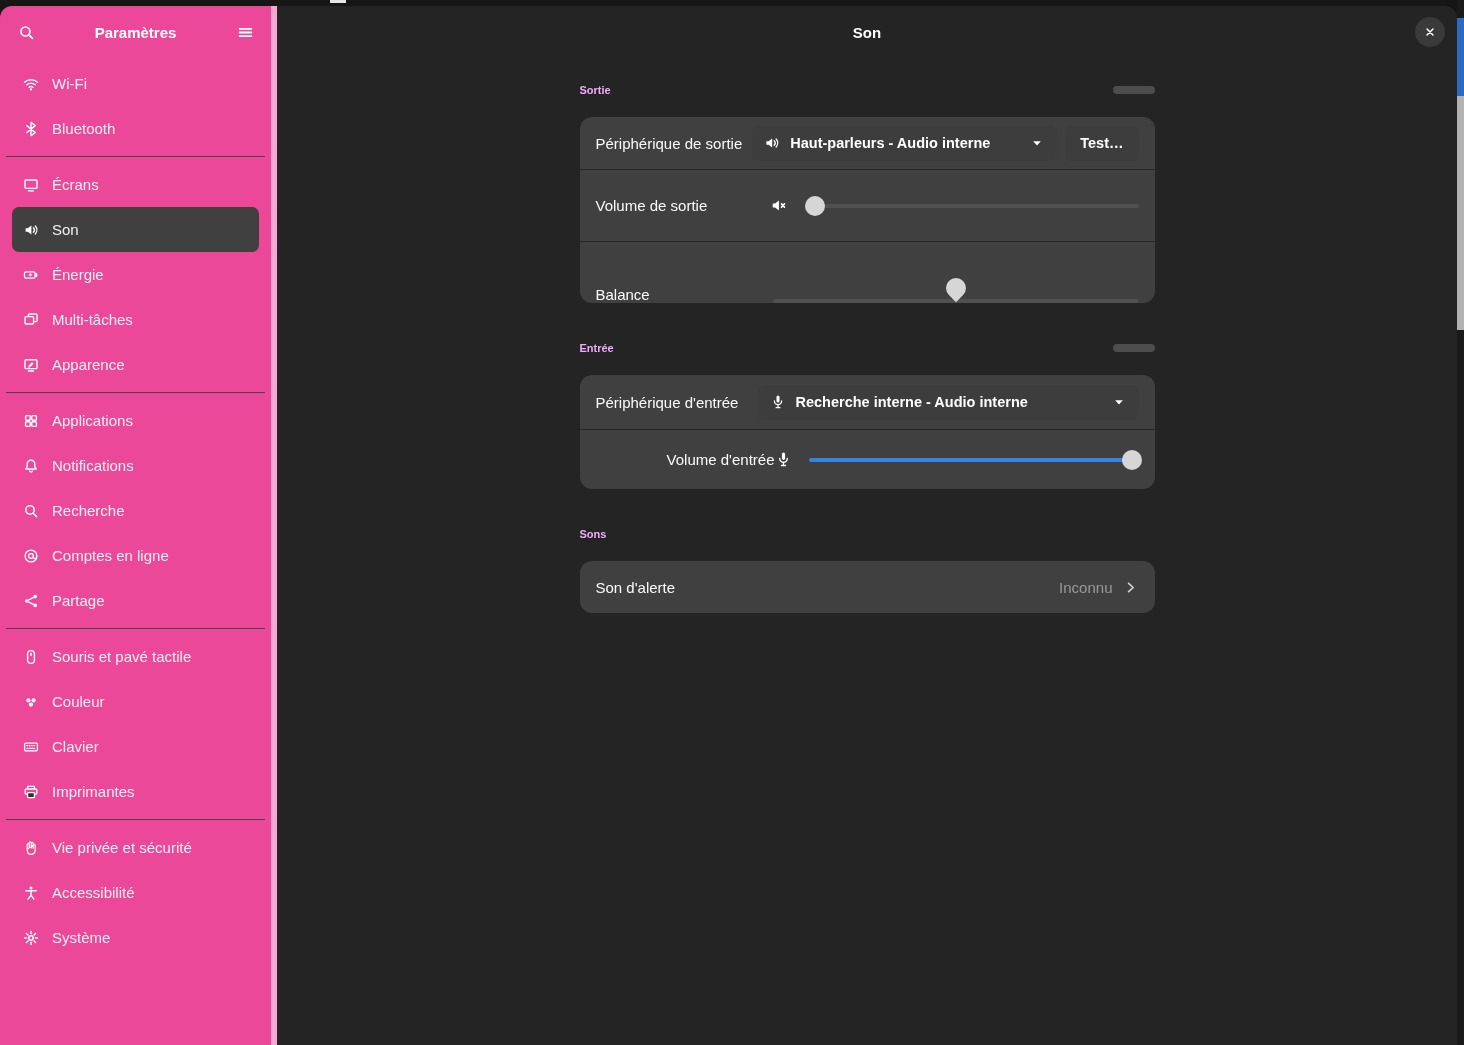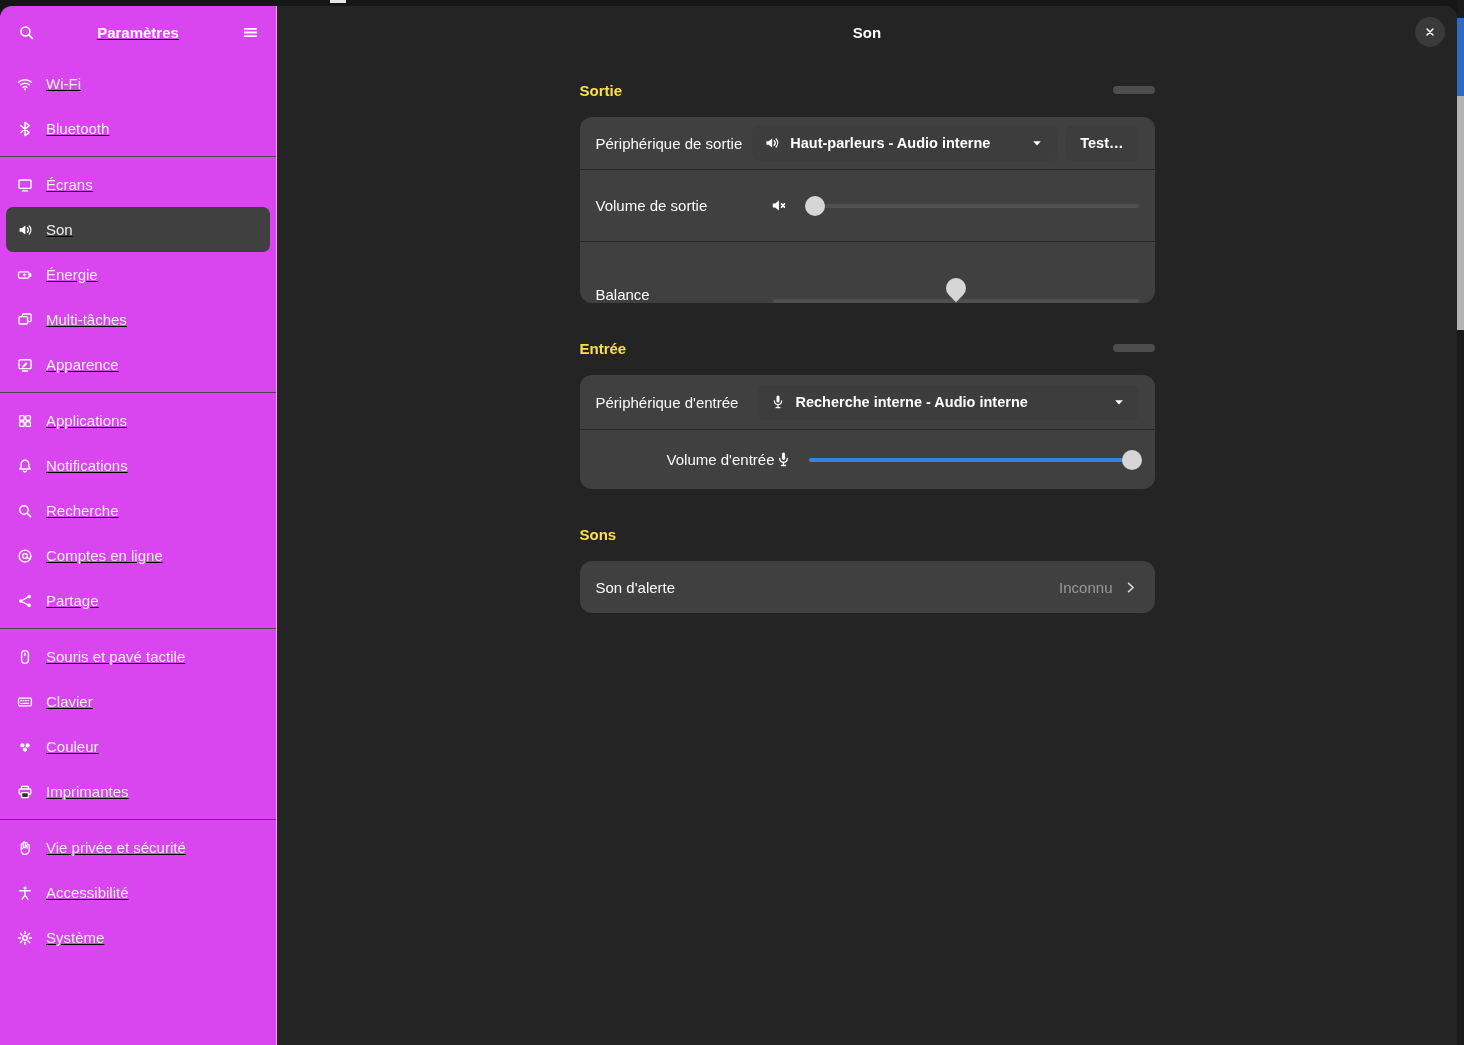--- a/index.html
+++ b/index.html
@@ -9,48 +9,48 @@
   
   .edge-sliver { position:absolute; right:0; top:0; width:7px; height:100%; background:#1a1a1a; }
   .sliver-blue { position:absolute; right:0; top:18px; width:7px; height:78px; background:#2d6bbf; }
   .sliver-light { position:absolute; right:0; top:96px; width:7px; height:234px; background:#b3b3b3; }
   .top-speck { position:absolute; left:330px; top:0; width:16px; height:3px; background:#e6e6e6; }
 
   .window { position:absolute; left:0; top:6px; width:1457px; height:1039px;
             border-radius:12px 12px 0 0; overflow:hidden; display:flex; background:#242424; }
 
   
-  .sidebar { width:277px; flex:none; background:#d946ef; border-right:1px solid #f9a8d4;
-             display:flex; flex-direction:column;text-decoration:underline; }
+  .sidebar { width:277px; flex:none; background:#ec4899; border-right:6px solid #f9a8d4;
+             display:flex; flex-direction:column; }
   .sidebar-header { height:52px; flex:none; display:flex; align-items:center; padding:0 9px; }
   .icon-btn { width:34px; height:34px; border-radius:7px; display:flex; align-items:center;
               justify-content:center; color:#fff; cursor:pointer; }
   .sidebar-title { flex:1; text-align:center; font-weight:bold; font-size:15px; color:#ffffff; }
-  .sidebar-nav { padding:3px 6px; }
+  .sidebar-nav { padding:3px 12px; }
   .nav-item { display:flex; align-items:center; gap:13px; height:45px; border-radius:7px;
               padding:0 11px; color:#f0f0f0; font-size:15px; cursor:pointer; }
   .nav-item.selected { background:#404040; }
   .nav-icon { width:16px; height:16px; flex:none; color:#ffffff; display:flex; align-items:center; }
   .nav-divider { height:1px; background:#464646; margin:5px -6px; }
 
   
   .content { flex:1; position:relative; display:flex; flex-direction:column; }
   .content-header { height:52px; flex:none; position:relative; display:flex;
                     align-items:center; justify-content:center; }
   .content-title { font-size:15px; font-weight:bold; color:#ffffff; }
   .close-btn { position:absolute; right:12px; top:11px; width:30px; height:30px; border-radius:50%;
                background:#3a3a3a; color:#ffffff; display:flex; align-items:center;
                justify-content:center; cursor:pointer; }
 
   .panel { width:575px; margin:0 auto; padding-top:21px; }
   .section { margin-top:34px; }
   .section:first-child { margin-top:0; }
   .section-head { height:22px; display:flex; align-items:center; justify-content:space-between;
                   margin-bottom:16px; }
-  .section-title { font-size:15px; font-weight:bold; color:#fde047; }
+  .section-title { font-size:11px; font-weight:bold; color:#f0abfc; }
   .meter { width:42px; height:8px; border-radius:4px; background:#4d4d4d; overflow:hidden; }
   .meter-fill { height:100%; background:#3584e4; border-radius:4px; }
 
   .card { background:#404040; border-radius:12px; overflow:hidden; }
   .row { display:flex; align-items:center; padding:0 16px; border-top:1px solid #272727; }
   .row:first-child { border-top:none; }
   .row-device { height:52px; }
   .row-device-tall { height:54px; }
   .row-slider { height:72px; }
   .row-slider-in { height:60px;text-align:right; }
@@ -250,36 +250,36 @@
           <span class="nav-icon">
               <svg width="16" height="16" viewBox="0 0 16 16" fill="none" stroke="currentColor" stroke-width="1.4" stroke-linecap="round">
                 <rect x="4.6" y="1.6" width="6.8" height="12.8" rx="3.4"></rect>
                 <path d="M8 4.2v2.4"></path>
               </svg>
             </span>
           <span>Souris et pavé tactile</span>
         </div>
         <div class="nav-item">
           <span class="nav-icon">
-              <svg width="16" height="16" viewBox="0 0 16 16" fill="none" stroke="currentColor" stroke-width="1.3" stroke-linecap="round">
-                <rect x="1.6" y="4.2" width="12.8" height="7.6" rx="1.2"></rect>
-                <path d="M3.9 6.6h.8M6.2 6.6H7M8.5 6.6h.8M10.8 6.6h.8M3.9 9.4h.8M10.8 9.4h.8M6.1 9.4h3.8" stroke-width="1.1"></path>
-              </svg>
-            </span>
-          <span>Clavier</span>
-        </div>
-        <div class="nav-item">
-          <span class="nav-icon">
               <svg width="16" height="16" viewBox="0 0 16 16" fill="currentColor">
                 <circle cx="5.4" cy="6.4" r="2.1"></circle>
                 <circle cx="10.6" cy="6.4" r="2.1"></circle>
                 <circle cx="8" cy="10.6" r="2.1"></circle>
               </svg>
             </span>
           <span>Couleur</span>
+        </div>
+        <div class="nav-item">
+          <span class="nav-icon">
+              <svg width="16" height="16" viewBox="0 0 16 16" fill="none" stroke="currentColor" stroke-width="1.3" stroke-linecap="round">
+                <rect x="1.6" y="4.2" width="12.8" height="7.6" rx="1.2"></rect>
+                <path d="M3.9 6.6h.8M6.2 6.6H7M8.5 6.6h.8M10.8 6.6h.8M3.9 9.4h.8M10.8 9.4h.8M6.1 9.4h3.8" stroke-width="1.1"></path>
+              </svg>
+            </span>
+          <span>Clavier</span>
         </div>
         <div class="nav-item">
           <span class="nav-icon">
               <svg width="16" height="16" viewBox="0 0 16 16" fill="none" stroke="currentColor" stroke-width="1.3" stroke-linejoin="round">
                 <path d="M4.6 5V2.4h6.8V5"></path>
                 <rect x="2.2" y="5" width="11.6" height="5.2" rx="1"></rect>
                 <rect x="4.6" y="8.6" width="6.8" height="5" rx="0.6" fill="#2e2e2e"></rect>
               </svg>
             </span>
           <span>Imprimantes</span>

